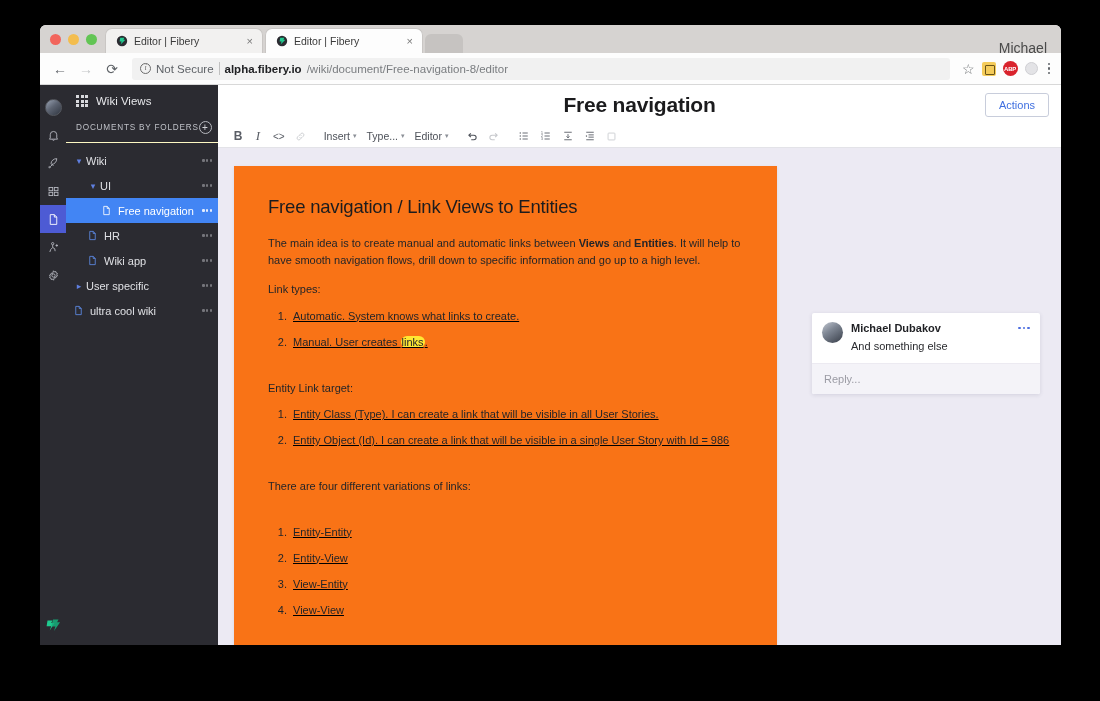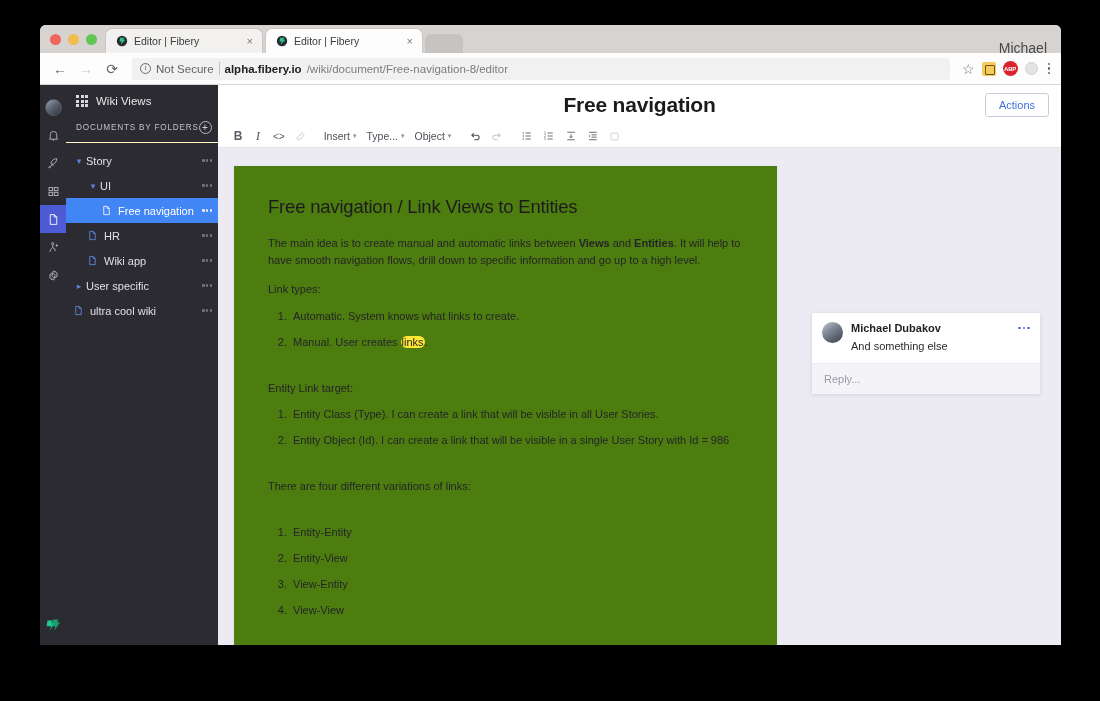--- a/index.html
+++ b/index.html
@@ -328,21 +328,21 @@
   .canvas {
     flex: 1;
     position: relative;
     overflow: hidden;
   }
   .page {
     position: absolute;
     left: 16px; top: 18px;
     width: 543px;
     bottom: -20px;
-    background: #4d7c0f;
+    background: #f97316;
     padding: 30px 34px 20px 34px;
     box-shadow: 0 1px 3px rgba(60,55,90,.10);
   }
   .h1 {
     font-size: 18.5px;
     font-weight: normal;
     color: #1c1c1e;
     margin-bottom: 17px;
     letter-spacing: -.2px;
   }
@@ -352,20 +352,21 @@
     color: #242528;
     margin-bottom: 13px;
   }
   .p.tight { margin-bottom: 10px; }
   .p b { font-weight: bold; }
   mark { background: #ffe733; color: #242528; padding: 0 1px; border-radius: 6px; }
   ol.doclist {
     margin: 0 0 14px 0;
     padding-left: 22px;
     list-style-position: outside;
+    text-decoration: underline;
   }
   ol.doclist li {
     font-size: 11px;
     line-height: 16px;
     color: #242528;
     margin-bottom: 10px;
     padding-left: 3px;
   }
   .spacer-lg { height: 16px; }
 
@@ -549,21 +550,21 @@
 
       <div class="sb-section">
         <span>DOCUMENTS BY FOLDERS</span>
         <span class="plus-btn">+</span>
       </div>
 
       <div class="tree">
 
         <div class="tree-row" style="padding-left:6px;">
           <span class="tw">▾</span>
-          <span class="tree-label">Story</span>
+          <span class="tree-label">Wiki</span>
           <span class="row-dots">
               <i></i>
               <i></i>
               <i></i>
             </span>
         </div>
 
         <div class="tree-row" style="padding-left:20px;">
           <span class="tw">▾</span>
           <span class="tree-label">UI</span>
@@ -667,21 +668,21 @@
         <span class="tb-gap"></span>
         <span class="tb tb-label">
           <span>Insert</span>
           <span class="caret">▾</span>
         </span>
         <span class="tb tb-label">
           <span>Type...</span>
           <span class="caret">▾</span>
         </span>
         <span class="tb tb-label">
-          <span>Object</span>
+          <span>Editor</span>
           <span class="caret">▾</span>
         </span>
         <span class="tb-gap"></span>
         <span class="tb">
           <svg class="icon-svg" width="12" height="12" viewBox="0 0 16 16" fill="none" stroke="#4d5159" stroke-width="1.4">
             <path d="M4 7h6.5a3 3 0 0 1 0 6H7"></path>
               <path d="M6.5 4.5L3.8 7l2.7 2.5" stroke-linejoin="round"></path>
           </svg>
         </span>
         <span class="tb">

